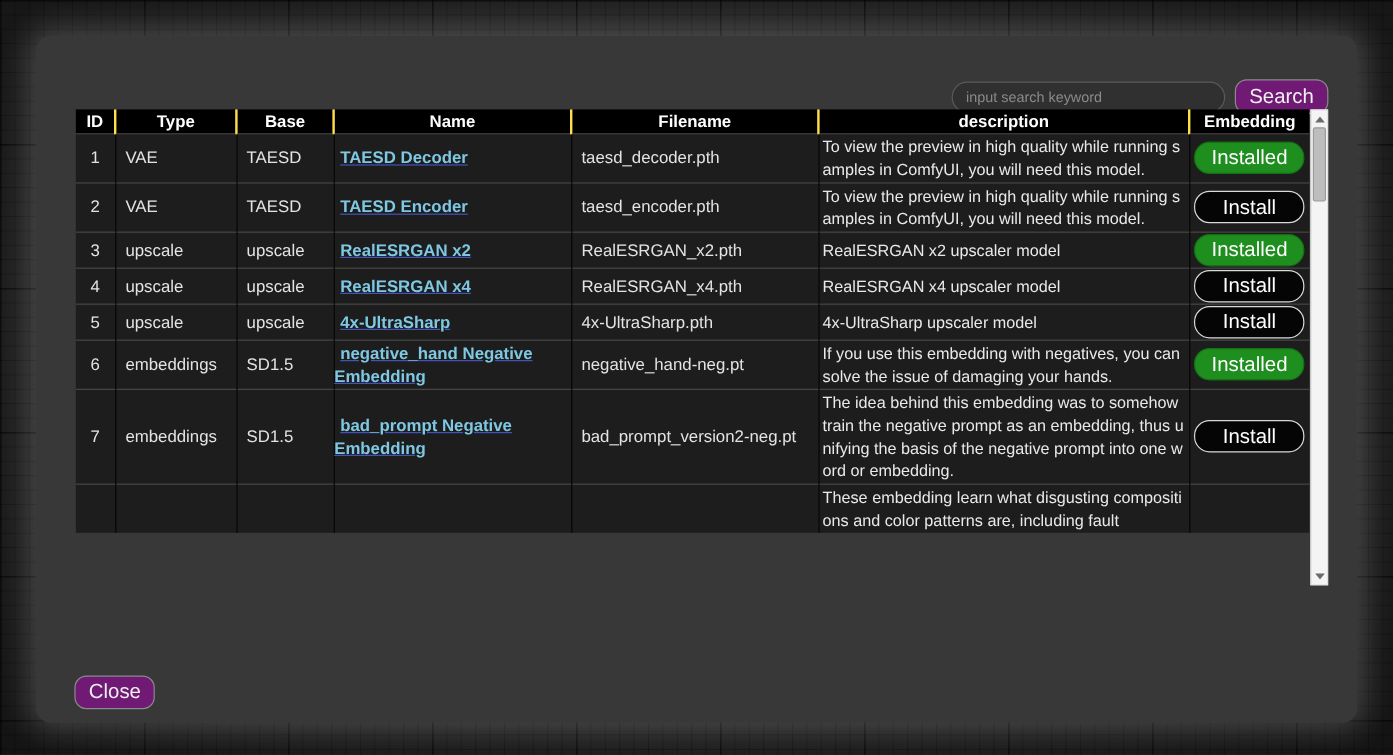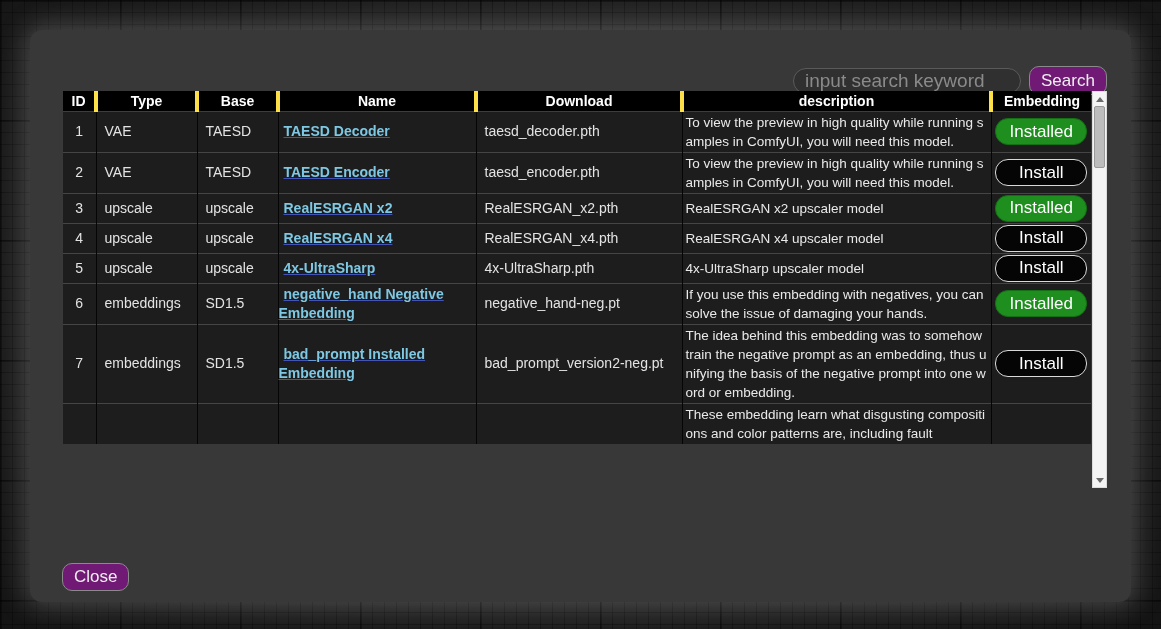--- a/index.html
+++ b/index.html
@@ -55,21 +55,21 @@
     transform: rotate(45deg) translateY(-2px);
   }
   .search-input {
     position: absolute; left: 763px; top: 38px;
     width: 228px; height: 26px;
     background: #303030;
     border: 1px solid #5a5a5a;
     border-radius: 13px;
     padding: 0 11px;
     color: #c4b5fd;
-    font-size: 19px;
+    font-size: 12px;
     font-family: "Liberation Sans", sans-serif;
     outline: none;
   }
   .search-input::placeholder { color: #8a8a8a; }
   .pill-btn {
     background: #701a75;
     border: 1px solid #8a8a8a;
     border-radius: 10px;
     color: #efefef;
     font-size: 17px;
@@ -91,21 +91,21 @@
     border-collapse: collapse;
     width: 1028px;
     table-layout: fixed;
   }
   th {
     background: #000;
     color: #fff;
     font-weight: bold;
     font-size: 14px;
     height: 20px;
-    border-left: 4px solid #fde047;
+    border-left: 2px solid #fde047;
     border-bottom: 1px solid #3d3d3d;
   }
   td {
     background: #1d1d1d;
     color: #e3e3e3;
     font-size: 14px;
     line-height: 19px;
     vertical-align: middle;
     border-left: 1px solid #050505;
     border-top: 1px solid #454545;
@@ -211,21 +211,21 @@
           <col class="c-filename">
             <col class="c-desc">
             <col class="c-dl">
         </colgroup>
         <thead>
           <tr id="header-row">
               <th>ID</th>
               <th>Type</th>
               <th>Base</th>
               <th>Name</th>
-              <th>Download</th>
+              <th>Filename</th>
               <th>description</th>
               <th>Embedding</th>
             </tr>
         </thead>
         <tbody id="table-body">
             <tr>
               <td class="c-id">1</td>
               <td class="c-type">VAE</td>
               <td class="c-base">TAESD</td>
               <td class="c-name"><a class="model-link">TAESD Decoder</a></td>
@@ -275,21 +275,21 @@
               <td class="c-base">SD1.5</td>
               <td class="c-name"><a class="model-link">negative_hand Negative Embedding</a></td>
               <td class="c-filename">negative_hand-neg.pt</td>
               <td class="c-desc">If you use this embedding with negatives, you can solve the issue of damaging your hands.</td>
               <td class="c-dl"><button class="dl-btn installed">Installed</button></td>
             </tr>
             <tr>
               <td class="c-id">7</td>
               <td class="c-type">embeddings</td>
               <td class="c-base">SD1.5</td>
-              <td class="c-name"><a class="model-link">bad_prompt Installed Embedding</a></td>
+              <td class="c-name"><a class="model-link">bad_prompt Negative Embedding</a></td>
               <td class="c-filename">bad_prompt_version2-neg.pt</td>
               <td class="c-desc">The idea behind this embedding was to somehow train the negative prompt as an embedding, thus unifying the basis of the negative prompt into one word or embedding.</td>
               <td class="c-dl"><button class="dl-btn install">Install</button></td>
             </tr>
             <tr>
               <td class="c-id"></td>
               <td class="c-type"></td>
               <td class="c-base"></td>
               <td class="c-name"></td>
               <td class="c-filename"></td>

